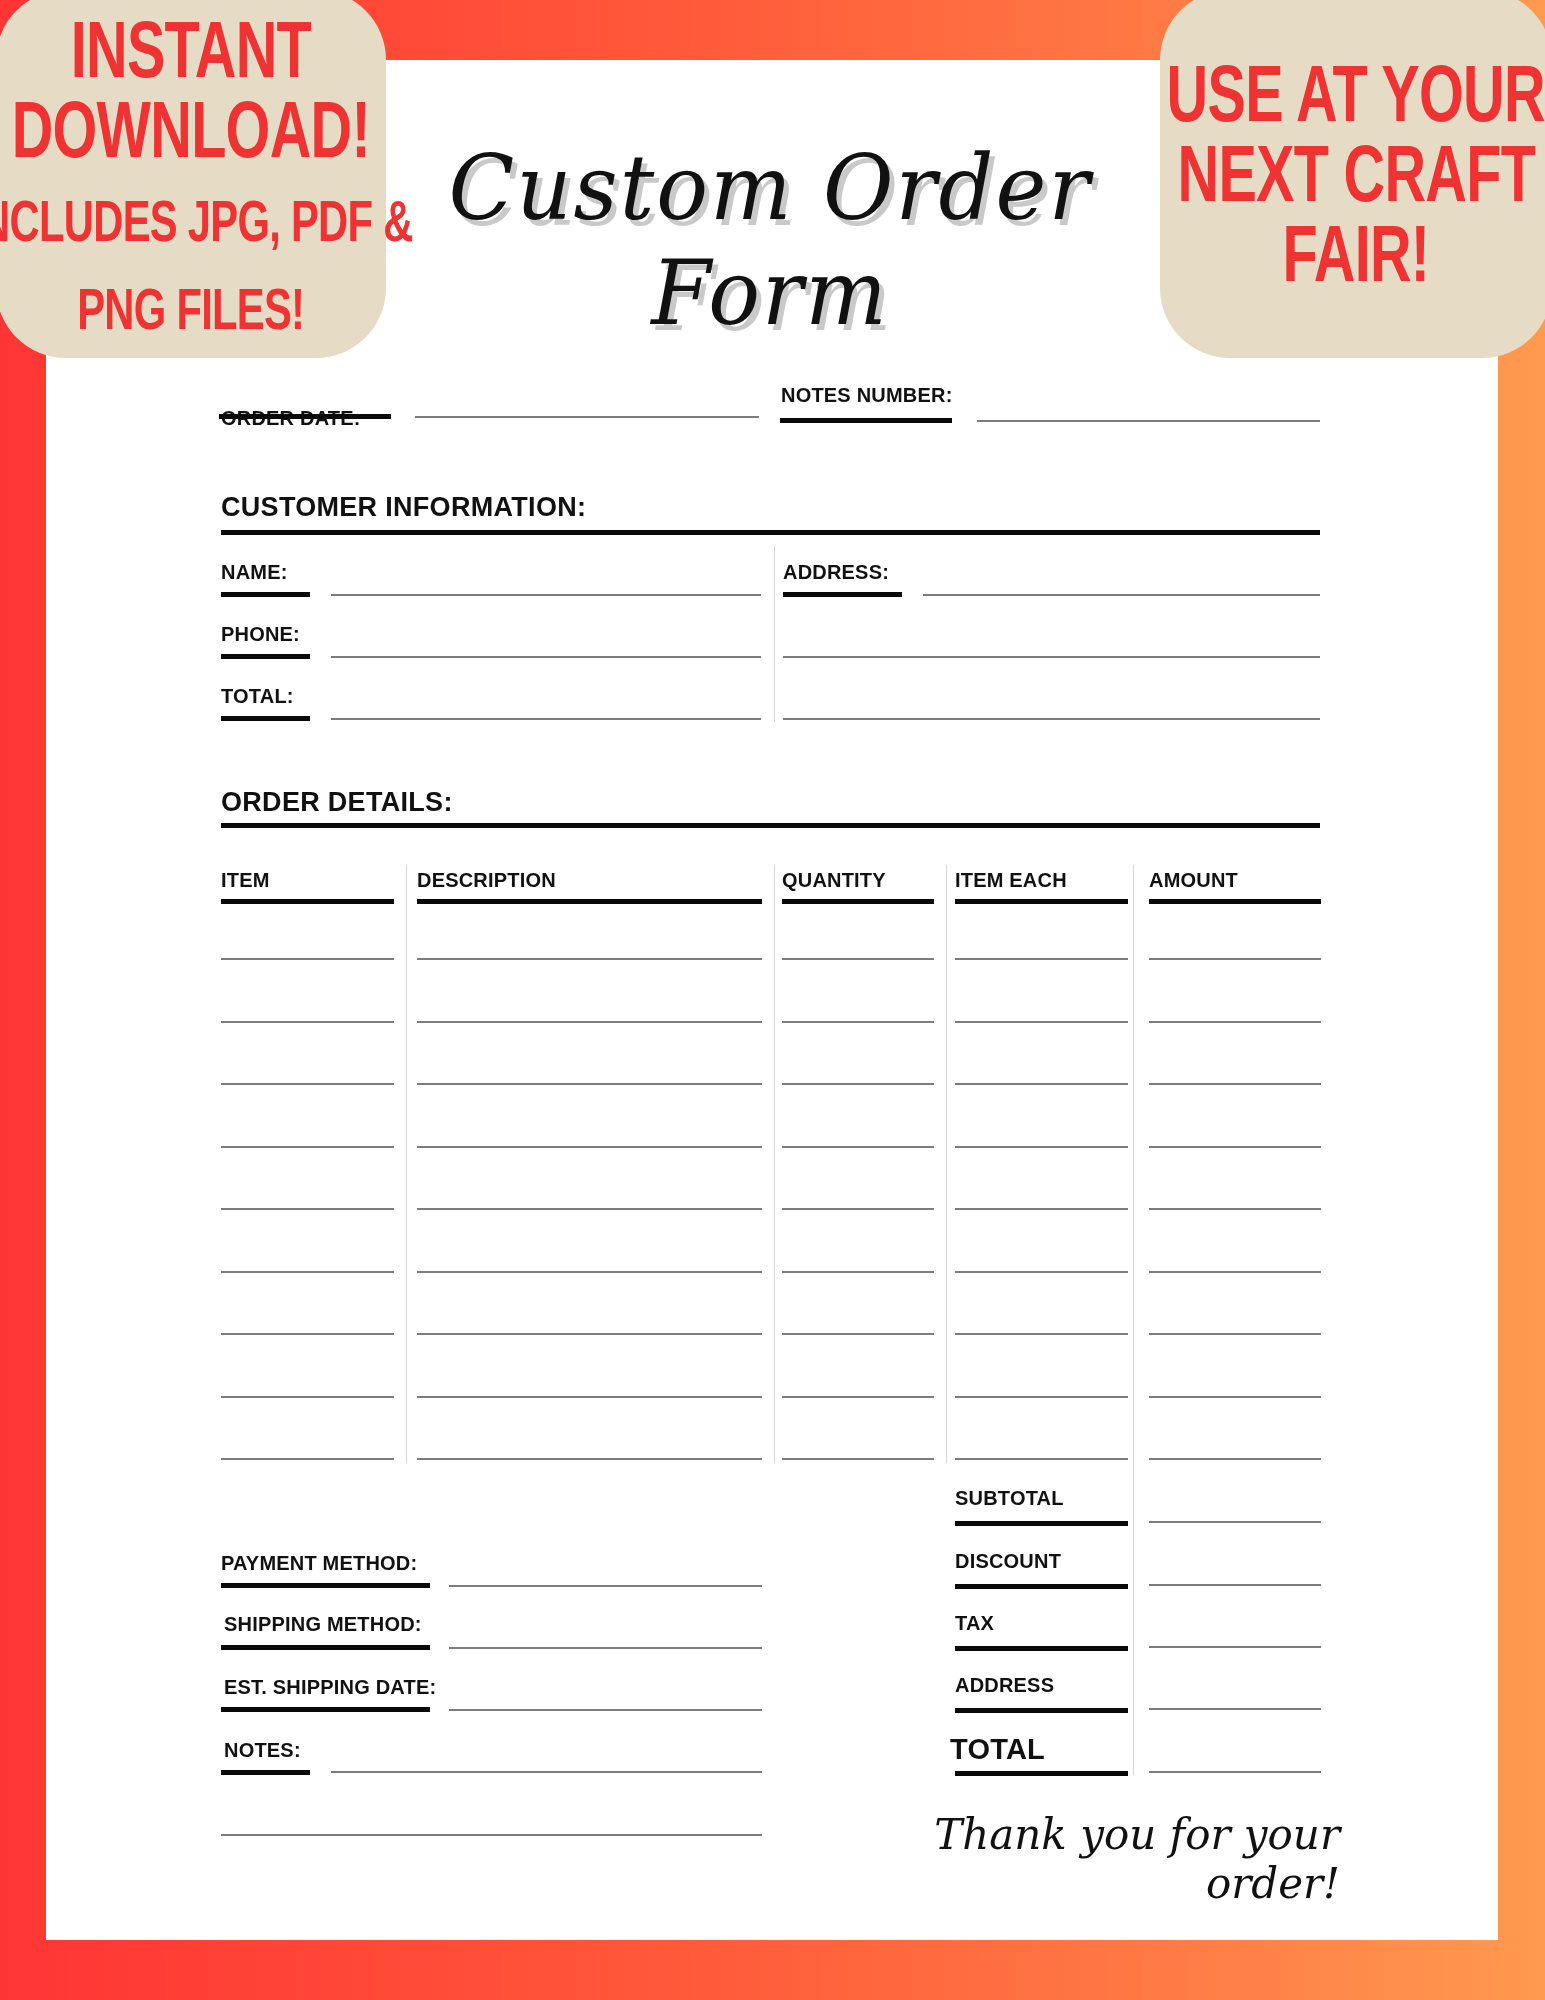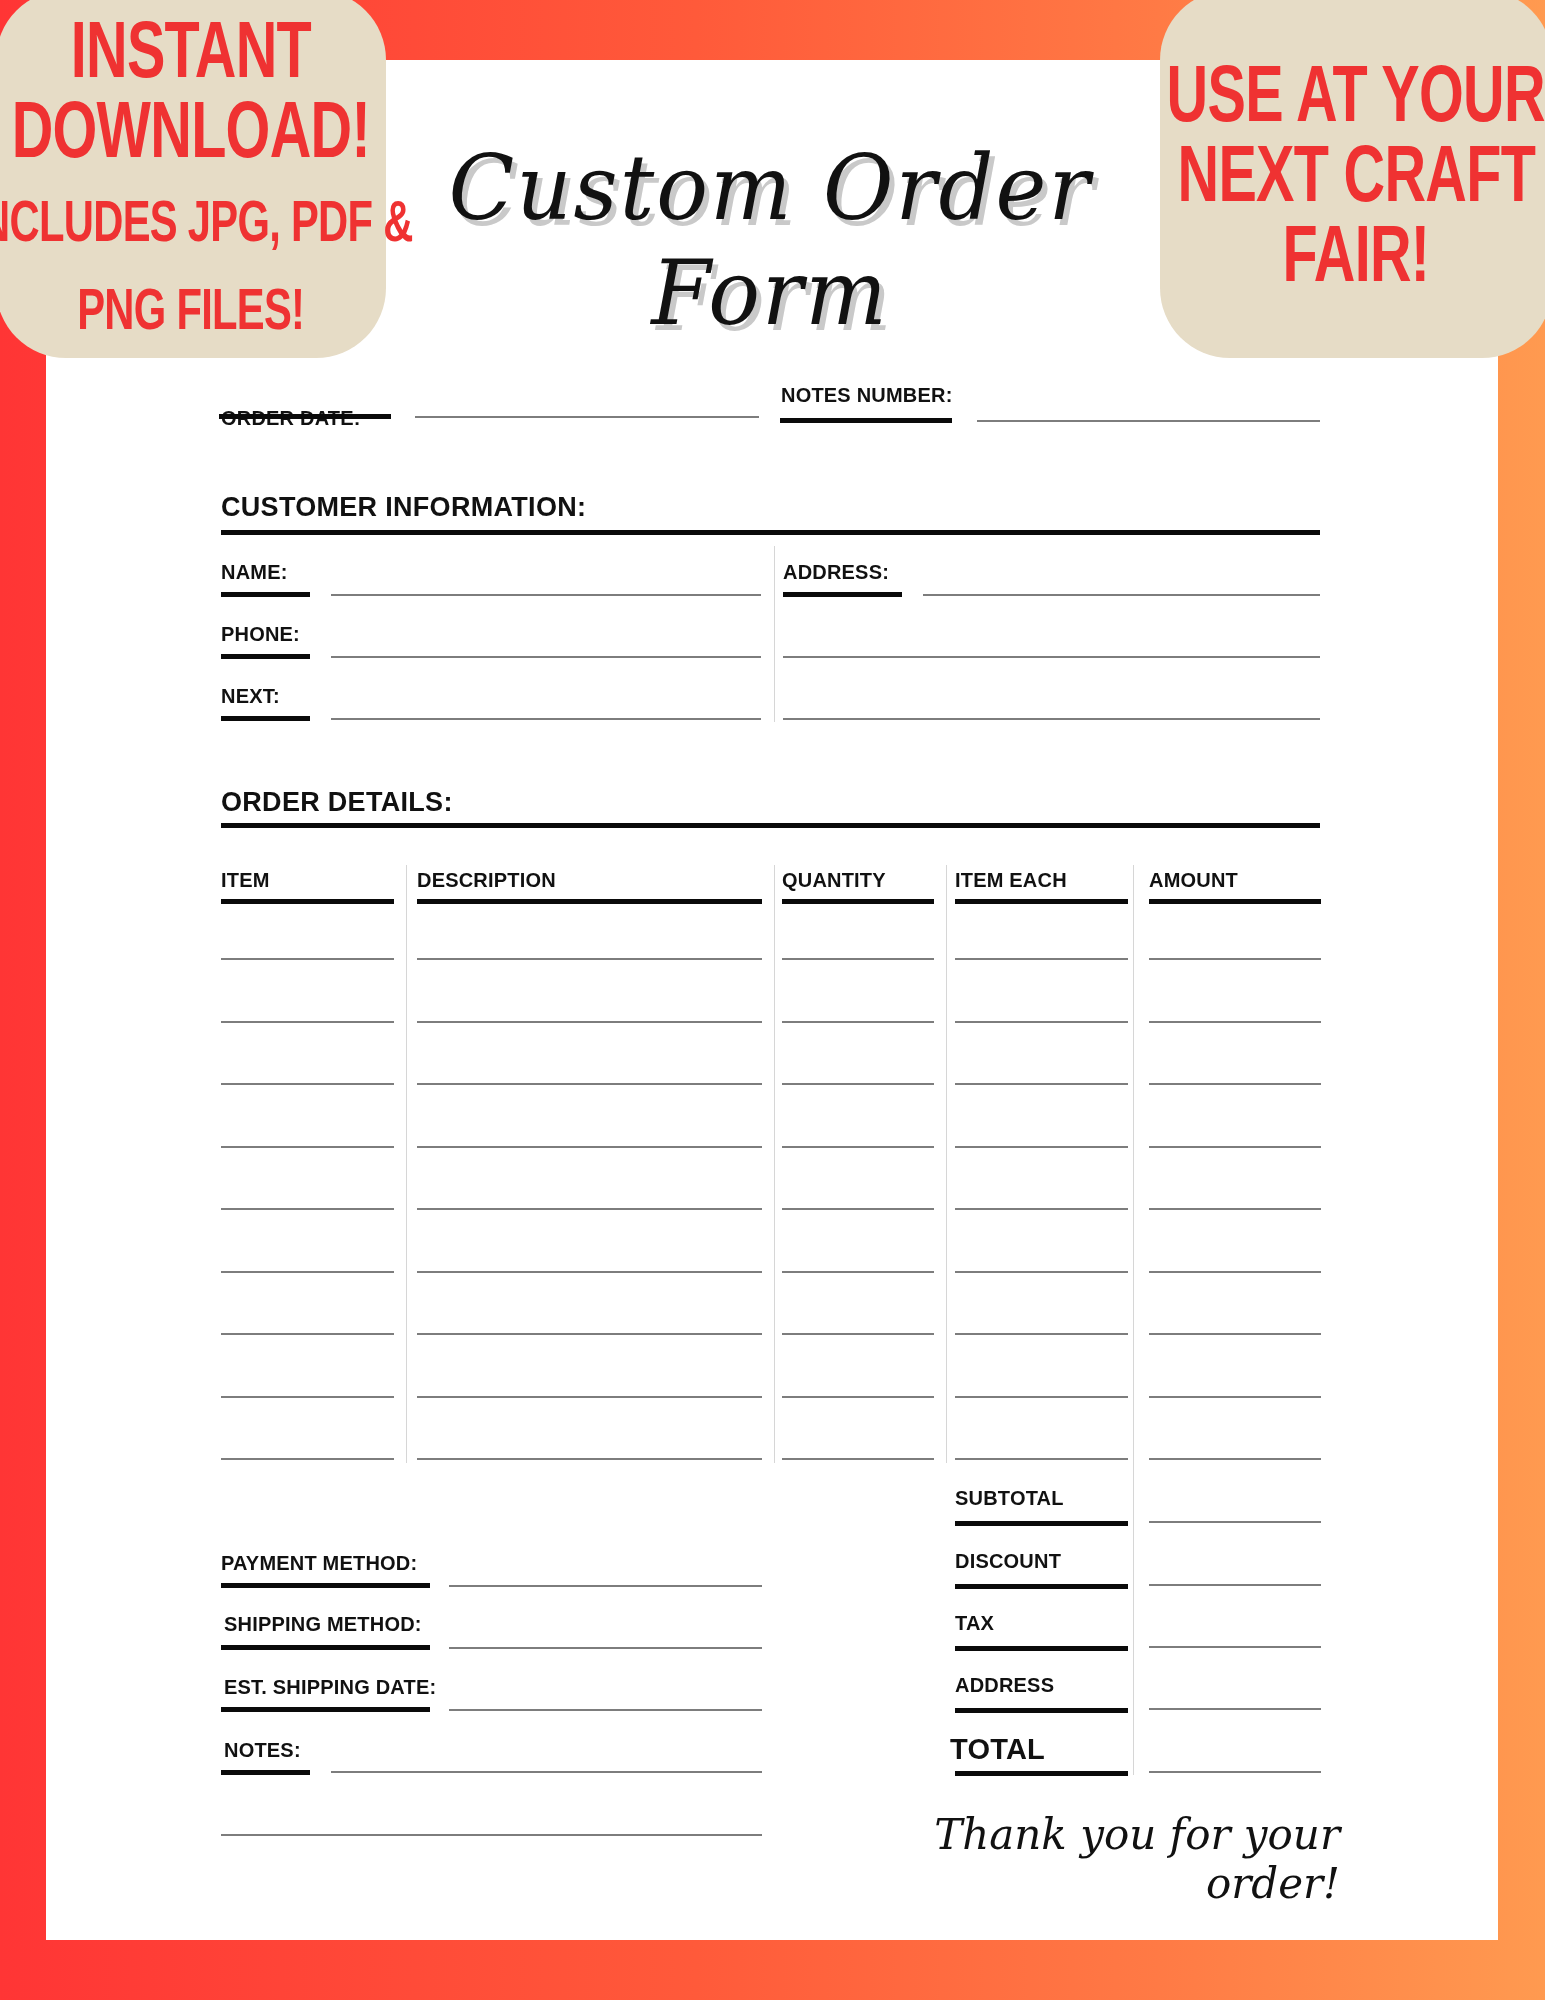--- a/index.html
+++ b/index.html
@@ -85,21 +85,21 @@
 <div class="vline" style="left:774px;top:546px;height:176px;"></div>
 
 <div class="lbl" style="left:221px;top:561px;">NAME:</div>
 <div class="thick" style="left:221px;top:592px;width:89px;"></div>
 <div class="thin" style="left:331px;top:594px;width:430px;"></div>
 
 <div class="lbl" style="left:221px;top:623px;">PHONE:</div>
 <div class="thick" style="left:221px;top:654px;width:89px;"></div>
 <div class="thin" style="left:331px;top:656px;width:430px;"></div>
 
-<div class="lbl" style="left:221px;top:685px;">NEXT:</div>
+<div class="lbl" style="left:221px;top:685px;">TOTAL:</div>
 <div class="thick" style="left:221px;top:716px;width:89px;"></div>
 <div class="thin" style="left:331px;top:718px;width:430px;"></div>
 
 <div class="lbl" style="left:783px;top:561px;">ADDRESS:</div>
 <div class="thick" style="left:783px;top:592px;width:119px;"></div>
 <div class="thin" style="left:923px;top:594px;width:397px;"></div>
 <div class="thin" style="left:783px;top:656px;width:537px;"></div>
 <div class="thin" style="left:783px;top:718px;width:537px;"></div>
 
 <div class="section-title" style="left:221px;top:787px;">ORDER DETAILS:</div>

